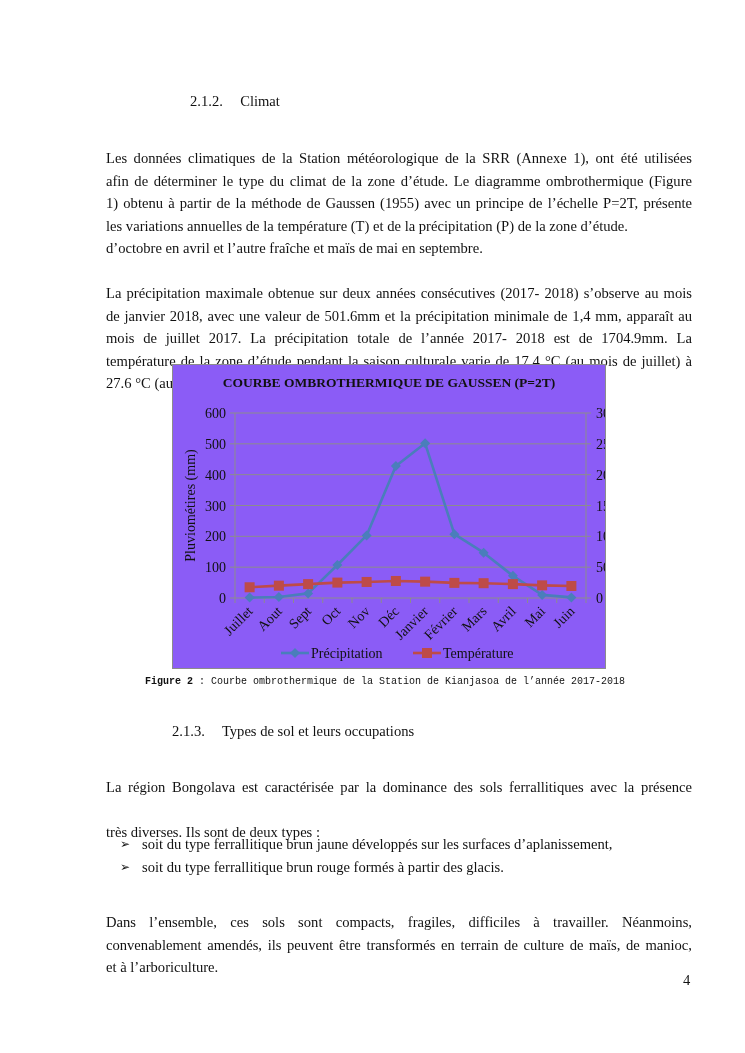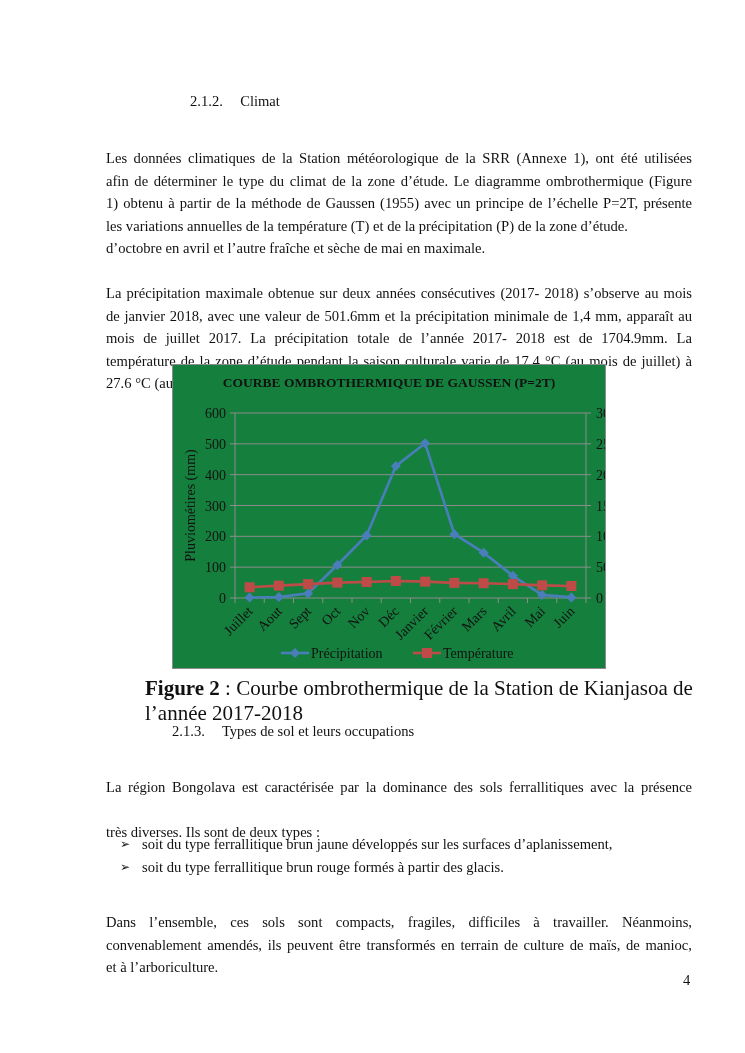--- a/index.html
+++ b/index.html
@@ -8,23 +8,23 @@
   .page { position: absolute; left: 0; top: 0; width: 745px; height: 1053px; }
   .heading { position: absolute; font-size: 14.6px; }
   .para { position: absolute; left: 106px; width: 586px; font-size: 14.6px; line-height: 22.5px;
           text-align: justify; margin-top: 33px; }
   .para .line { display: block; text-align: justify; text-align-last: justify; height: 22.5px; white-space: nowrap; }
   .para .line.last { text-align-last: left; }
   .bullets { position: absolute; left: 118px; width: 560px; font-size: 14.6px; line-height: 22.5px; margin: 0; padding: 0; list-style: none; }
   .bullets li { position: relative; padding-left: 24px; height: 22.5px; }
   .bullets li .arrow { position: absolute; left: 2px; top: 0; font-size: 12px; }
   .chart-box { position: absolute; left: 172px; top: 364px; width: 432px; height: 303px;
-               border: 1px solid #8c8c8c; background: #15803d; }
+               border: 1px solid #8c8c8c; background: #8b5cf6; }
   .chart-box svg { position: absolute; left: 0; top: 0; }
-  .caption { position: absolute; left: 145px; top: 676px; font-size: 21px; }
+  .caption { position: absolute; left: 145px; top: 676px; font-size: 10px; font-family: Liberation Mono, monospace; }
   .caption b { font-weight: bold; }
   .page-num { position: absolute; left: 683px; top: 972px; font-size: 14.6px; }
 </style>
 </head>
 <body>
 
 <div class="page">
 
   <div class="heading" style="left:172px; top:93px;margin-left:18px;">
     <span>2.1.2.</span>
@@ -33,21 +33,21 @@
   </div>
 
   <div class="para" style="top:114px;">
     <span class="line">Les données climatiques de la Station météorologique de la SRR (Annexe 1), ont été utilisées</span>
     <span class="line">afin de déterminer le type du climat de la zone d’étude. Le diagramme ombrothermique (Figure</span>
     <span class="line">1) obtenu à partir de la méthode de Gaussen (1955) avec un principe de l’échelle P=2T, présente</span>
     <span class="line last">les variations annuelles de la température (T) et de la précipitation (P) de la zone d’étude.</span>
   </div>
 
   <div class="para" style="top:204px;">
-    <span class="line last">d’octobre en avril et l’autre fraîche et sèche de mai en maximale.</span>
+    <span class="line last">d’octobre en avril et l’autre fraîche et maïs de mai en septembre.</span>
   </div>
 
   <div class="para" style="top:249px;">
     <span class="line">La précipitation maximale obtenue sur deux années consécutives (2017- 2018) s’observe au mois</span>
     <span class="line">de janvier 2018, avec une valeur de 501.6mm et la précipitation minimale de 1,4 mm, apparaît au</span>
     <span class="line">mois de juillet 2017. La précipitation totale de l’année 2017- 2018 est de 1704.9mm. La</span>
     <span class="line">température de la zone d’étude pendant la saison culturale varie de 17.4 °C (au mois de juillet) à</span>
     <span class="line last">27.6 °C (au mois de décembre) avec une moyenne annuelle de 23.4 °C.</span>
   </div>
 

